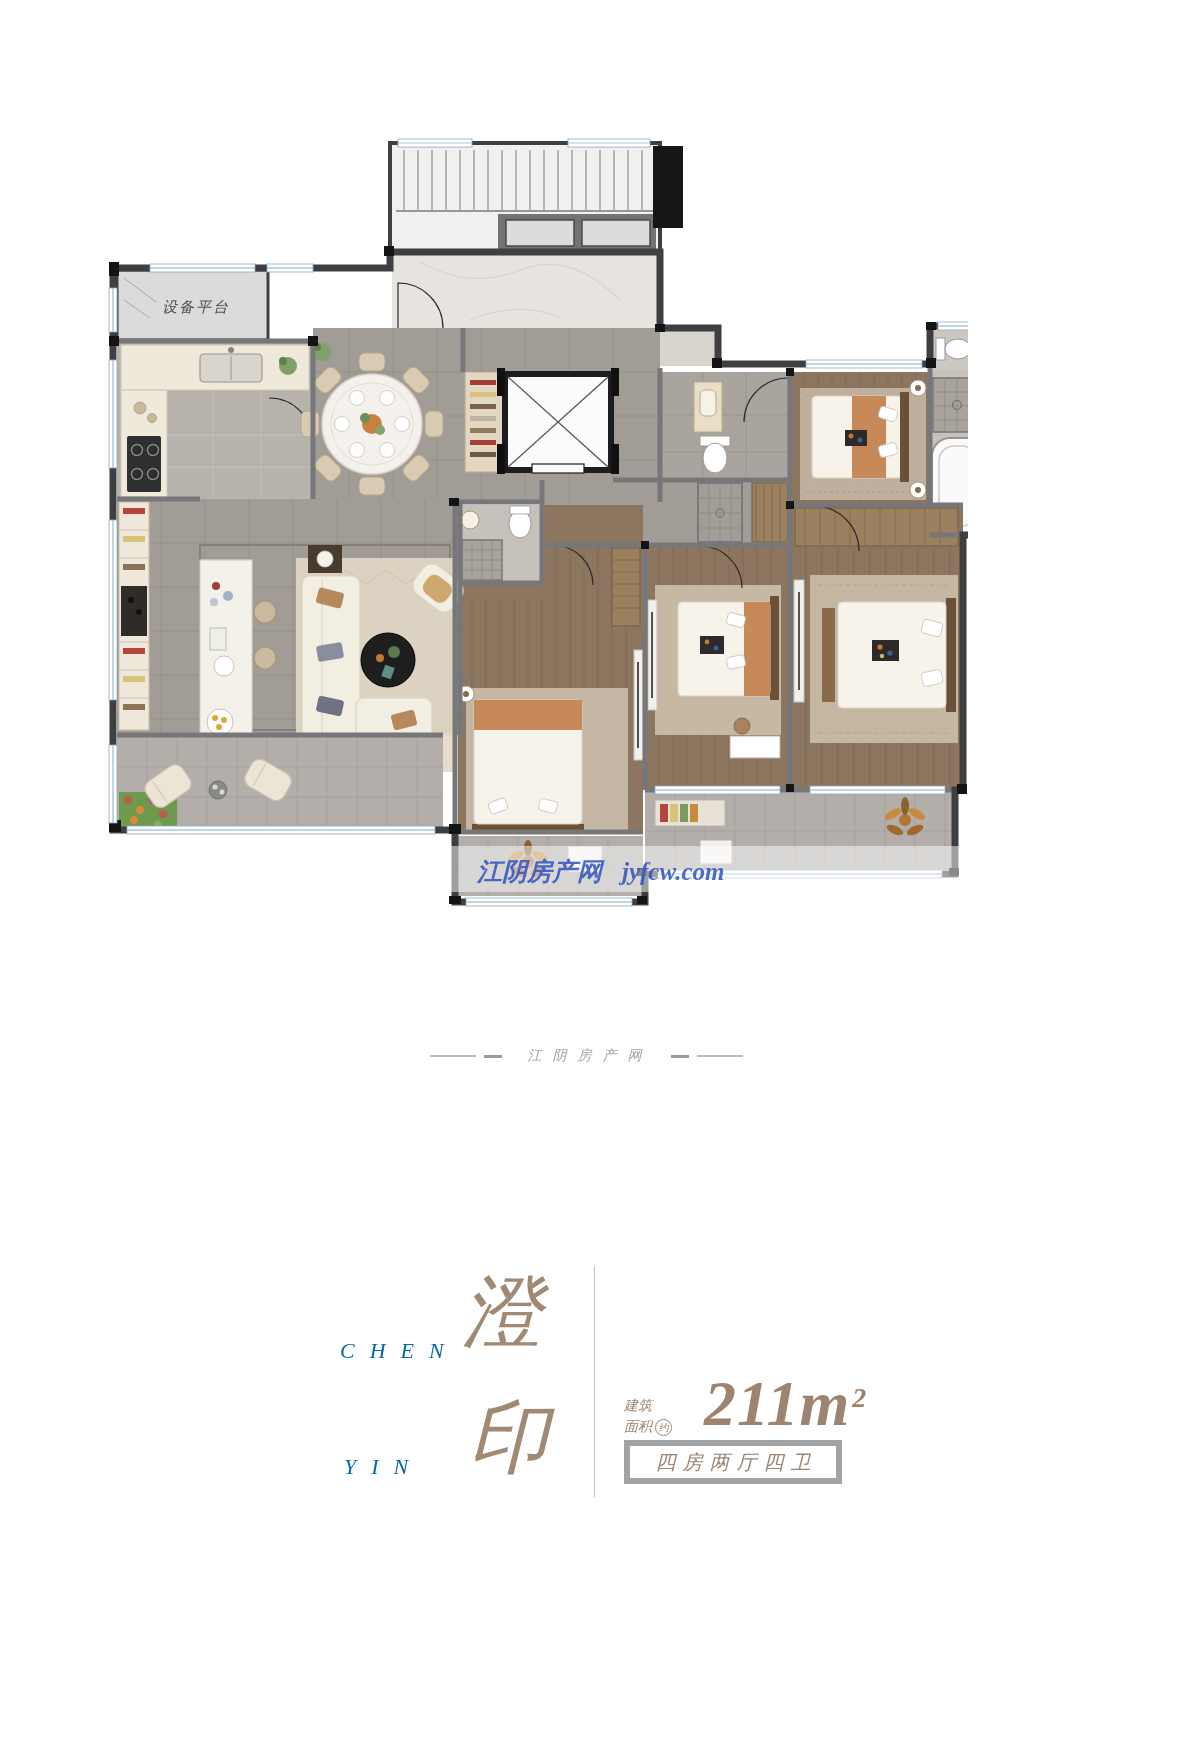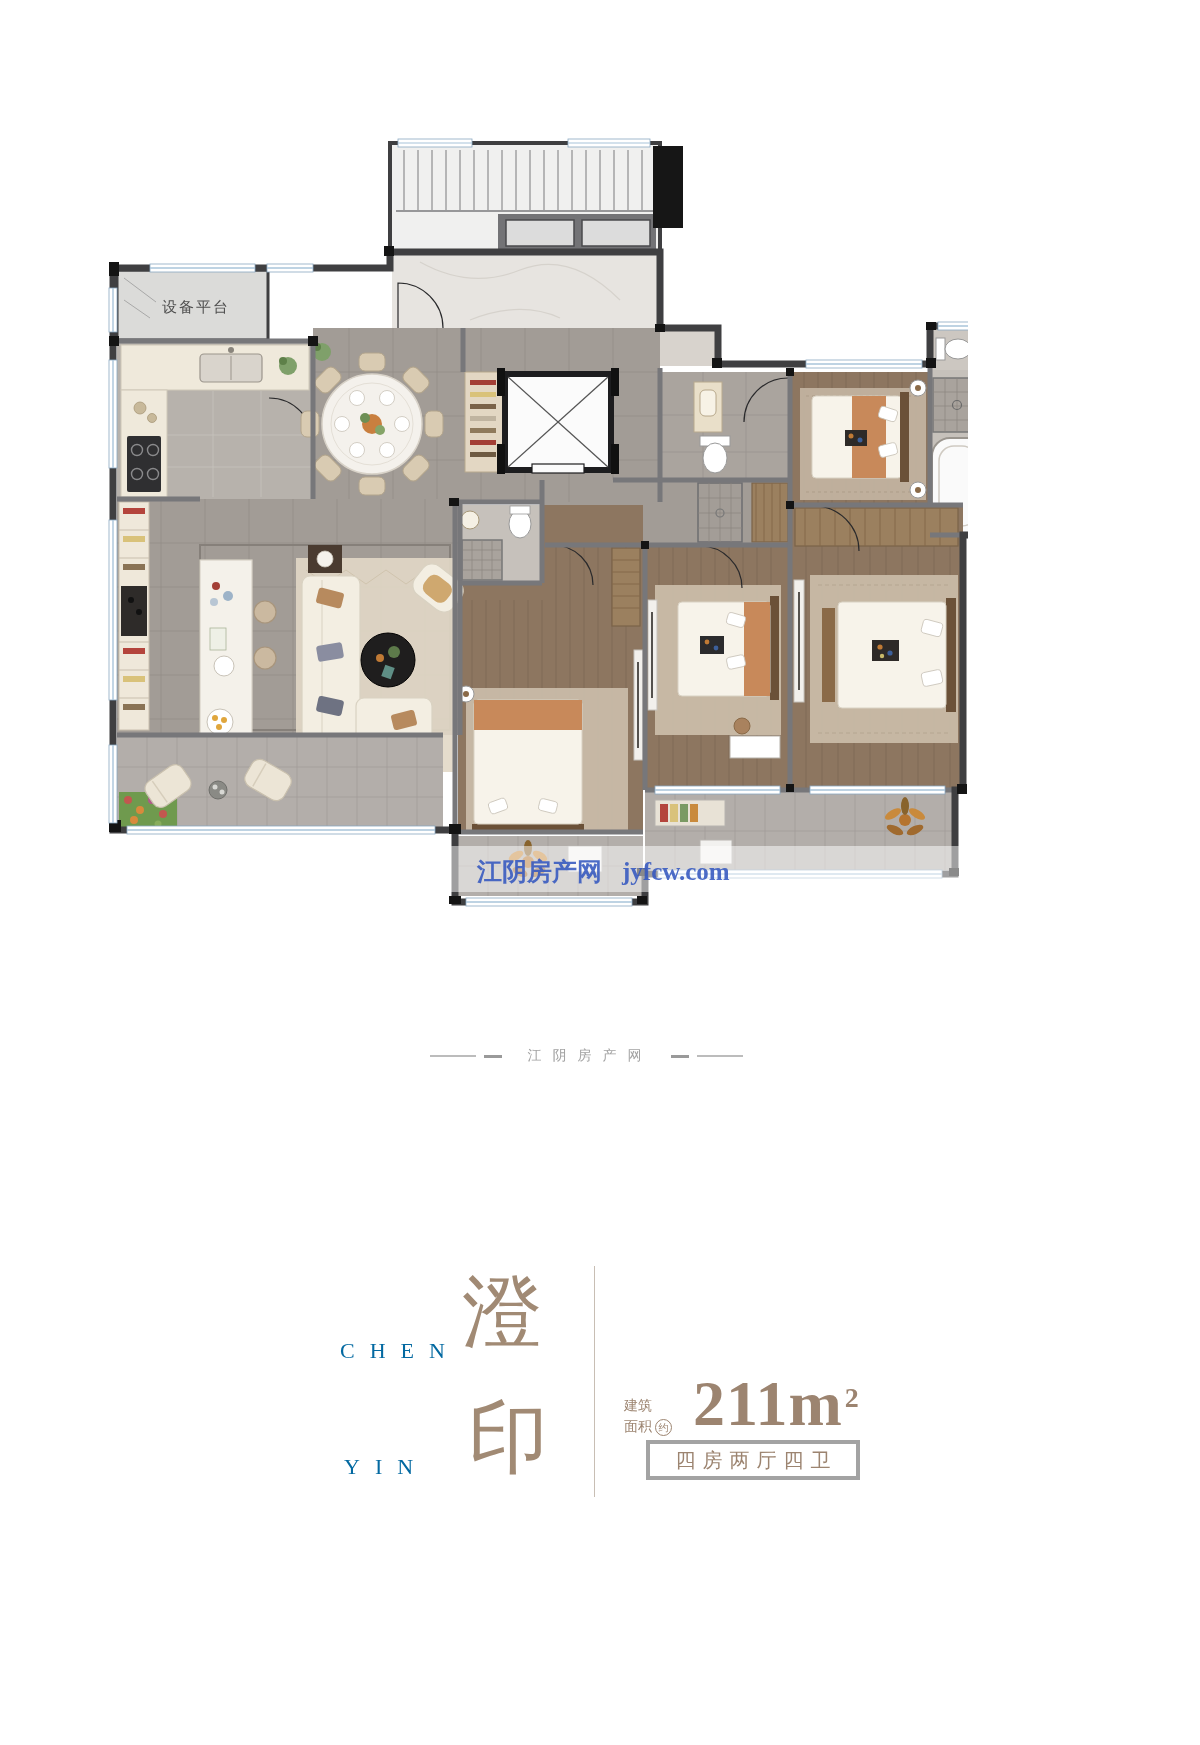--- a/index.html
+++ b/index.html
@@ -1,17 +1,17 @@
 <!DOCTYPE html>
 <html><head>
 <meta charset="utf-8">
 <style>
   html,body{margin:0;padding:0;background:#ffffff;}
   .page{position:relative;width:968px;height:1745px;background:#ffffff;overflow:hidden;
-        font-family:"Liberation Sans","DejaVu Sans",sans-serif;}
+        font-family:"Liberation Sans","DejaVu Sans",sans-serif;font-style:italic;}
   .abs{position:absolute;}
   
   .deco-row{position:absolute;top:1044px;left:0;width:1200px;height:24px;
             display:flex;align-items:center;justify-content:center;margin-left:-14px;}
   .deco-row .thin{width:46px;height:2px;background:#bcbcbc;}
   .deco-row .thick{width:18px;height:3px;background:#9a9a9a;}
   .deco-row .gap{width:8px;}
   .deco-label{font-size:14px;color:#a3a3a3;letter-spacing:11px;margin:0 18px 0 26px;}
   
   .hanzi{position:absolute;font-family:"Liberation Serif","DejaVu Serif",serif;
@@ -19,25 +19,25 @@
   .latin{position:absolute;font-family:"Liberation Serif","DejaVu Serif",serif;
          font-size:22px;letter-spacing:15px;color:#0369a1;}
   .vdivider{position:absolute;left:594px;top:1266px;width:1px;height:231px;background:#c8beb4;}
   .spec-area{position:absolute;left:624px;top:1372px;display:flex;align-items:flex-start;color:#9c8470;gap:12px;}
   .area-prefix{display:flex;flex-direction:column;justify-content:flex-end;height:58px;
                font-size:14px;line-height:1.55;margin-top:8px;}
   .prefix-line2{display:flex;align-items:center;}
   .approx-badge{display:inline-block;width:15px;height:15px;margin-left:3px;border:1px solid #9c8470;
                 border-radius:50%;font-size:10px;line-height:15px;text-align:center;}
   .area-number{font-family:"Liberation Serif","DejaVu Serif",serif;font-weight:bold;
-               font-size:64px;line-height:1;margin-left:9px;letter-spacing:1px;}
+               font-size:64px;line-height:1;margin-left:20px;letter-spacing:1px;}
   .area-sup{font-family:"Liberation Serif","DejaVu Serif",serif;font-weight:bold;
             font-size:28px;vertical-align:18px;margin-left:2px;}
-  .layout-box{position:absolute;left:646px;top:1440px;width:206px;height:32px;
-              border:4px solid #a3a3a3;display:flex;align-items:center;justify-content:center;}
+  .layout-box{position:absolute;left:624px;top:1440px;width:206px;height:32px;
+              border:6px solid #a3a3a3;display:flex;align-items:center;justify-content:center;}
   .layout-box span{font-family:"Liberation Serif","DejaVu Serif",serif;font-size:20px;
                    color:#9c8470;letter-spacing:7px;margin-right:-7px;}
 </style>
 </head>
 <body>
 
 <div class="page">
 
   <svg class="abs" style="left:0;top:0" width="1200" height="1040" viewBox="0 0 1200 1040">
 

